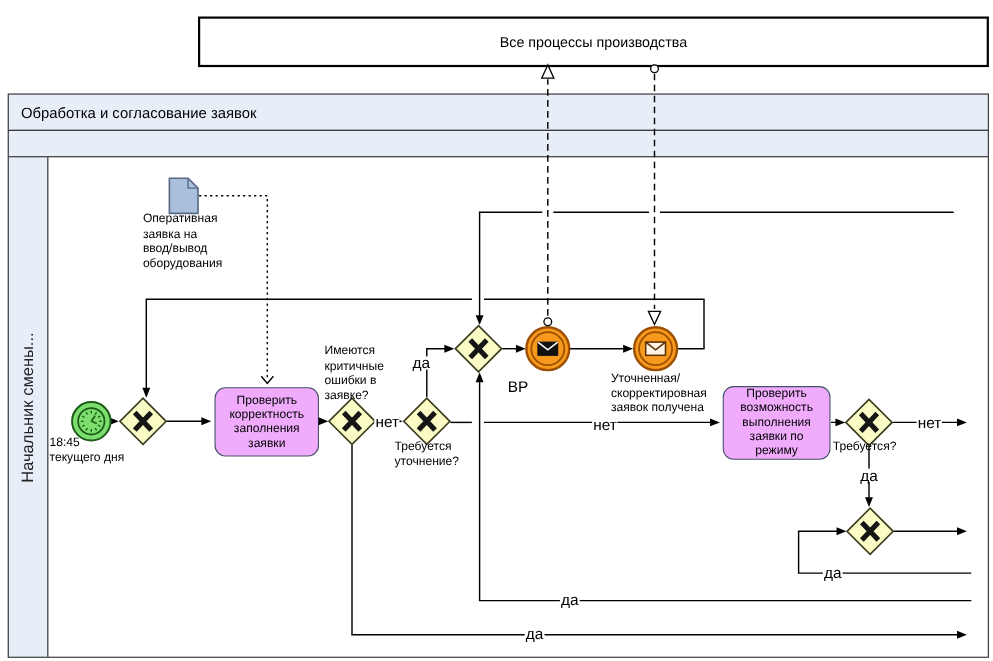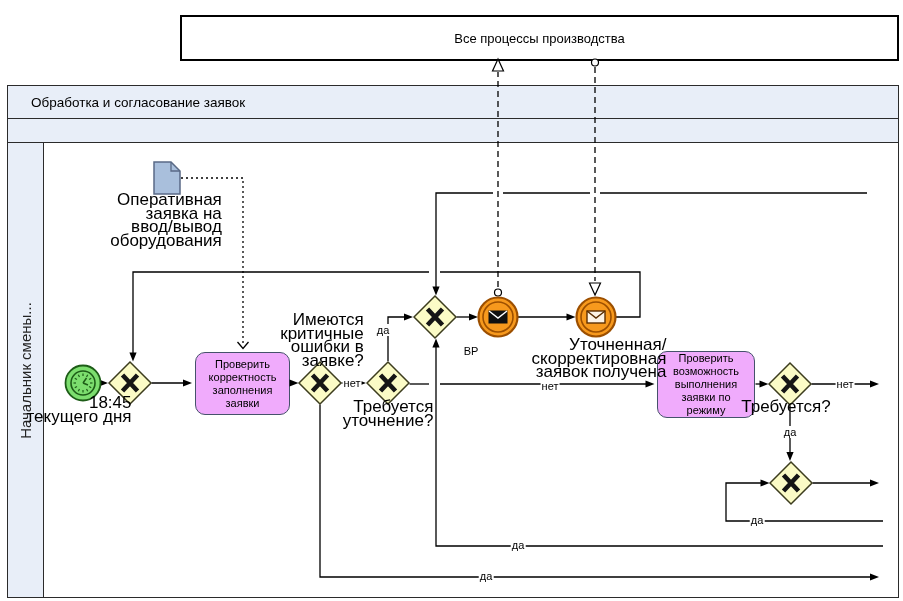--- a/index.html
+++ b/index.html
@@ -3,34 +3,34 @@
 <meta charset="utf-8">
 <style>
   html,body{margin:0;padding:0;background:#fff;}
   #canvas{position:relative;width:903px;height:601px;background:#fff;overflow:hidden;
           font-family:"Liberation Sans",sans-serif;color:#000;}
   .abs{position:absolute;}
   #ext-box{left:180px;top:15px;width:715px;height:42px;border:2px solid #000;
            display:flex;align-items:center;justify-content:center;font-size:13px;background:#fff;z-index:1;}
   .band{background:#e8eef8;border:1px solid #2b2b2b;box-sizing:border-box;z-index:0;}
   #pool-header{left:7px;top:85px;width:892px;height:34px;display:flex;align-items:center;
-               padding-left:23px;font-size:13.5px;box-sizing:border-box;}
+               padding-left:11px;font-size:13.5px;box-sizing:border-box;}
   #pool-subband{left:7px;top:118px;width:892px;height:25px;}
   #lane-strip{left:7px;top:142px;width:37px;height:456px;display:flex;align-items:center;justify-content:center;}
   #lane-strip span{transform:rotate(-90deg);white-space:nowrap;font-size:15px;color:#222;}
   #lane-content{left:43px;top:142px;width:856px;height:456px;background:#fff;border:1px solid #2b2b2b;box-sizing:border-box;}
   .task{position:absolute;border:1.5px solid #46526b;border-radius:10px;background:#f0abfc;
         display:flex;align-items:center;justify-content:center;text-align:center;
         font-size:11px;line-height:13px;white-space:pre-line;box-sizing:border-box;z-index:1;}
   #svg-layer{position:absolute;left:0;top:0;z-index:2;pointer-events:none;}
   #svg-layer [data-interactable="true"]{pointer-events:auto;}
   #labels-layer{position:absolute;left:0;top:0;width:903px;height:601px;z-index:3;pointer-events:none;}
-  .flow-label{position:absolute;font-size:11px;transform:translate(-50%,-50%);background:#fff;padding:0 1px;line-height:12px;text-align:right;}
+  .flow-label{position:absolute;font-size:14px;transform:translate(-50%,-50%);background:#fff;padding:0 1px;line-height:12px;text-align:right;}
   .flow-label.nobg{background:transparent;}
-  .node-label{position:absolute;font-size:17px;line-height:13.5px;text-align:right;
+  .node-label{position:absolute;font-size:11px;line-height:13.5px;text-align:left;
               transform:translateX(-50%);white-space:pre-line;}
 </style>
 </head>
 <body>
 
 <div id="canvas" data-interactable="false">
 
   <div id="ext-box" class="abs" data-interactable="true">
     <span data-interactable="false">Все процессы производства</span>
   </div>

